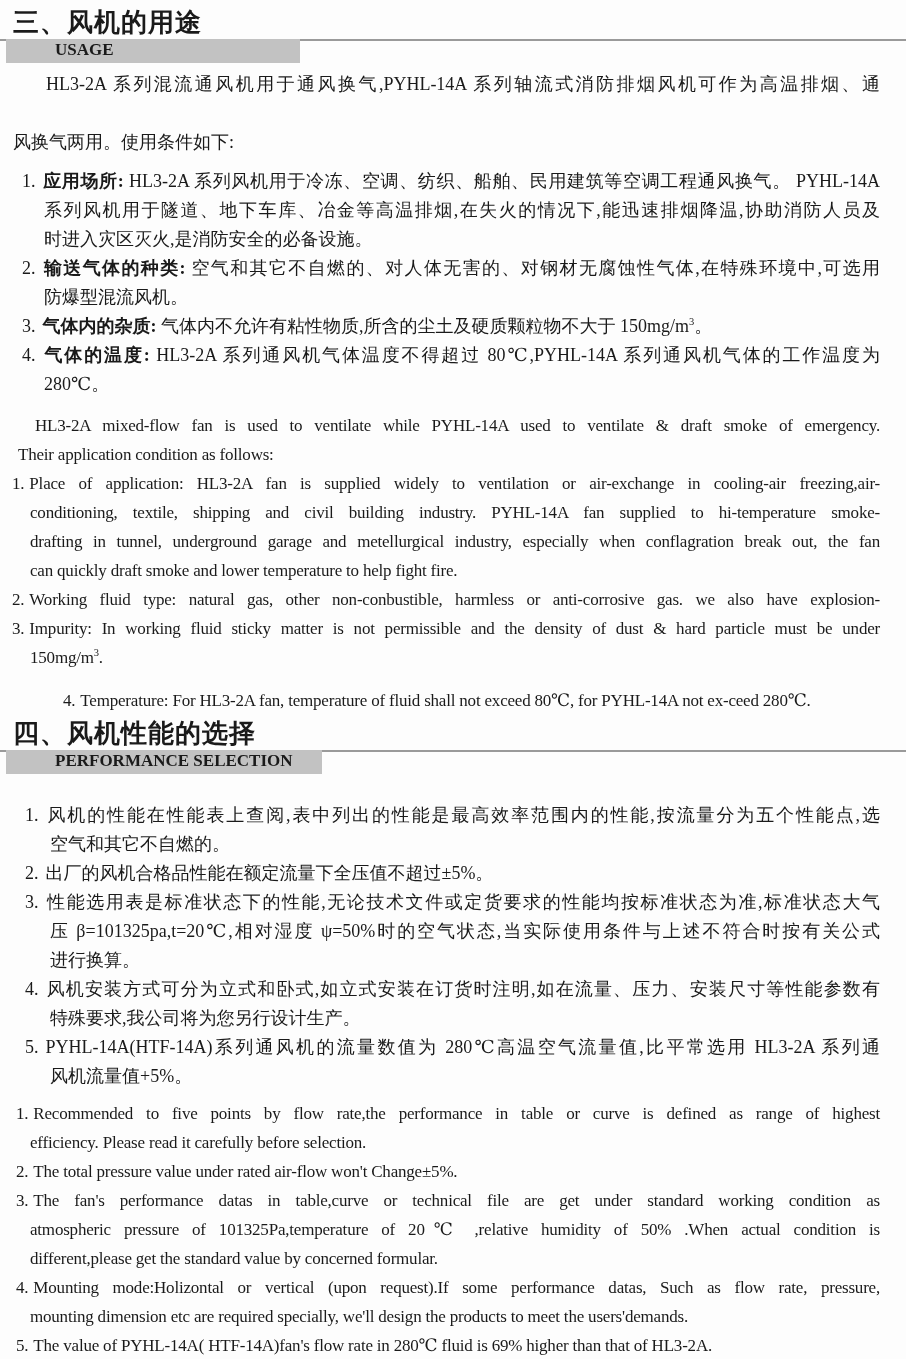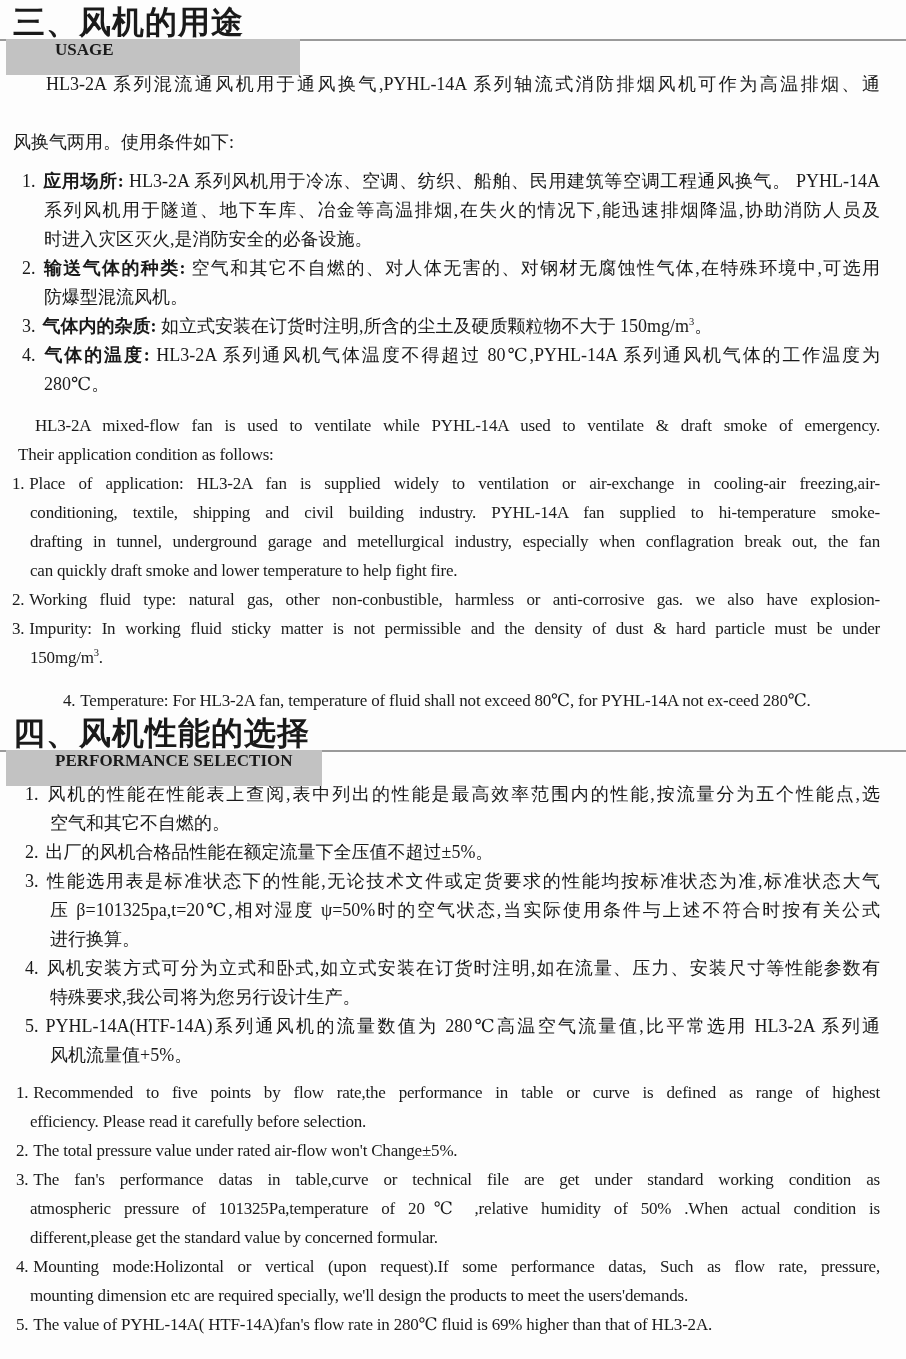--- a/index.html
+++ b/index.html
@@ -2,27 +2,27 @@
 <html><head>
 <meta charset="utf-8">
 <style>
   html,body{margin:0;padding:0;}
   body{
     width:906px;height:1359px;overflow:hidden;background:#fdfdfd;
     font-family:"Liberation Serif","DejaVu Serif",serif;color:#1a1a1a;
   }
   .page{position:relative;width:906px;height:1359px;}
   .zh-head{
-    margin:8px 0 3px 13px;font-size:32px;line-height:28px;font-weight:700;
+    margin:8px 0 3px 13px;font-size:26px;line-height:28px;font-weight:700;
     font-family:"Liberation Sans","DejaVu Sans",sans-serif;letter-spacing:1px;
   }
   .band{position:relative;height:22px;}
   .band-rule{position:absolute;top:0;left:0;right:0;border-top:2px solid #9a9a9a;}
   .band-bar{
-    position:absolute;top:0;left:6px;height:36px;background:#c2c2c2;
+    position:absolute;top:0;left:6px;height:24px;background:#c2c2c2;
     font-weight:700;font-size:17px;line-height:22px;padding-left:49px;box-sizing:border-box;
   }
   .bar-usage{width:294px;}
   .bar-perf{width:316px;}
   .blk{margin:0;}
   .ln{
     font-size:18px;line-height:29px;padding-right:26px;
     text-align:justify;text-align-last:justify;white-space:normal;
   }
   .ln.last{text-align:left;text-align-last:left;}
@@ -42,21 +42,21 @@
   .pl-e3w{padding-left:30px;}
   .pl-e3deep{padding-left:63px;}
   .pl-c4n{padding-left:25px;}
   .pl-c4w{padding-left:50px;}
   .pl-e4n{padding-left:16px;}
   .pl-e4w{padding-left:30px;}
   .mt-intro{margin-top:9px;}
   .mt-cnlist3{margin-top:10px;}
   .mt-enblk3{margin-top:12px;}
   .mt-h4{margin-top:4px;}
-  .mt-cnlist4{margin-top:8px;}
+  .mt-cnlist4{margin-top:29px;}
   .mt-enlist4{margin-top:8px;}
   .mt-temp{margin-top:14px;}
 </style>
 </head>
 <body>
 
 <div class="page">
 
   <div class="zh-head">三、风机的用途</div>
 
@@ -74,21 +74,21 @@
 
   <div class="blk mt-cnlist3">
 
     <div class="ln pl-c3n"><span class="num">1.</span><b class="lab">应用场所:</b><span> HL3-2A 系列风机用于冷冻、空调、纺织、船舶、民用建筑等空调工程通风换气。 PYHL-14A</span></div>
     <div class="ln pl-c3w">系列风机用于隧道、地下车库、冶金等高温排烟,在失火的情况下,能迅速排烟降温,协助消防人员及</div>
     <div class="ln last pl-c3w">时进入灾区灭火,是消防安全的必备设施。</div>
 
     <div class="ln pl-c3n"><span class="num">2.</span><b class="lab">输送气体的种类:</b><span> 空气和其它不自燃的、对人体无害的、对钢材无腐蚀性气体,在特殊环境中,可选用</span></div>
     <div class="ln last pl-c3w">防爆型混流风机。</div>
 
-    <div class="ln last pl-c3n"><span class="num">3.</span><b class="lab">气体内的杂质:</b><span> 如立式安装在订货时注明,所含的尘土及硬质颗粒物不大于 150mg/m</span><sup>3</sup><span>。</span></div>
+    <div class="ln last pl-c3n"><span class="num">3.</span><b class="lab">气体内的杂质:</b><span> 气体内不允许有粘性物质,所含的尘土及硬质颗粒物不大于 150mg/m</span><sup>3</sup><span>。</span></div>
 
     <div class="ln pl-c3n"><span class="num">4.</span><b class="lab">气体的温度:</b><span> HL3-2A 系列通风机气体温度不得超过 80℃,PYHL-14A 系列通风机气体的工作温度为</span></div>
     <div class="ln last pl-c3w">280℃。</div>
   </div>
 
   <div class="blk mt-enblk3">
     <div class="ln en pl-eintro1">HL3-2A mixed-flow fan is used to ventilate while PYHL-14A  used to ventilate &amp; draft smoke of emergency.</div>
     <div class="ln en last pl-eintro2">Their application condition as follows:</div>
 
     <div class="ln en pl-e3n"><span class="num">1.</span><span>Place of application:  HL3-2A fan is supplied widely to ventilation or air-exchange in cooling-air freezing,air-</span></div>

